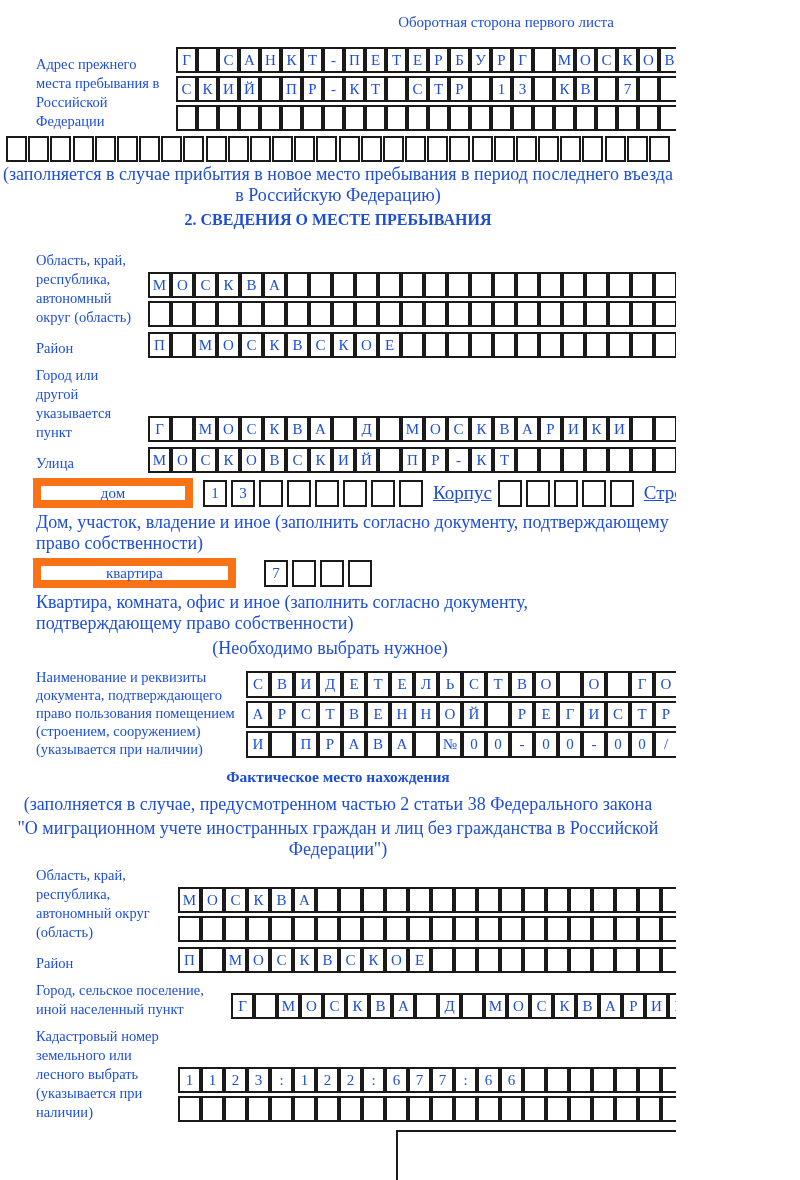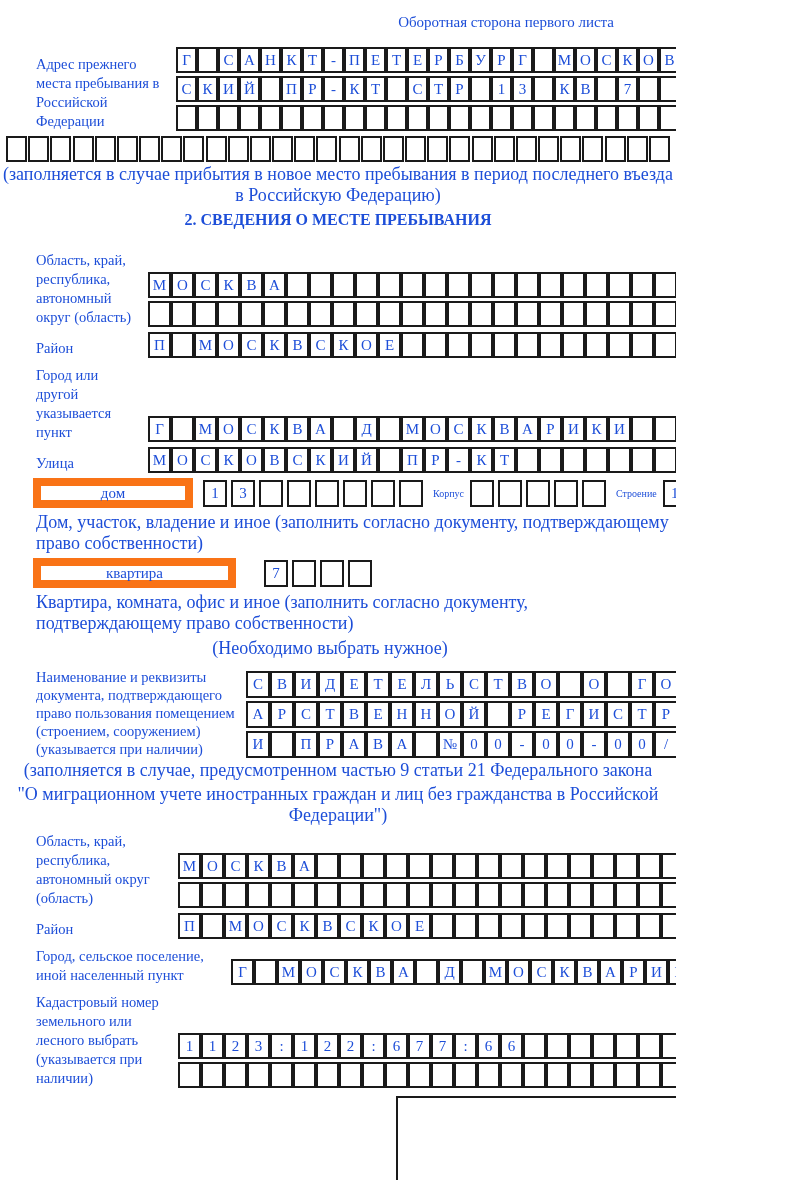--- a/index.html
+++ b/index.html
@@ -77,21 +77,21 @@
     height:30px;
     display:flex;align-items:center;justify-content:center;
     font-size:15px;
     box-sizing:border-box;
     flex:none;
   }
   .dom{width:160px;margin-right:10px;}
   .kv{width:203px;margin-right:28px;}
   .cells-fixed{display:flex;gap:4px;flex:none;}
   .cells-fixed .cell{width:24px;height:27px;}
-  .inline-lbl{font-size:10px;margin:0 6px 0 10px;flex:none;}
+  .inline-lbl{font-size:19px;margin:0 6px 0 10px;flex:none;text-decoration:underline;}
   
   .stay-row{
     display:flex;align-items:center;
     margin:4px 0 3px 40px;
     font-size:15px;
   }
   .stay-lbl{margin-right:10px;}
   .checkbox{
     box-sizing:border-box;
     border:2px solid #1a1a1a;
@@ -506,21 +506,22 @@
           <span class="cell">0</span>
           <span class="cell">0</span>
           <span class="cell">/</span>
           <span class="cell">0</span>
           <span class="cell">0</span>
           <span class="cell">0</span>
         </div>
     </div>
   </div>
 
-  <div class="note center">(заполняется в случае, предусмотренном частью 9 статьи 21 Федерального закона</div>
+  <div class="sec-title2">Фактическое место нахождения</div>
+  <div class="note center">(заполняется в случае, предусмотренном частью 2 статьи 38 Федерального закона</div>
   <div class="note center">"О миграционном учете иностранных граждан и лиц без гражданства в Российской Федерации")</div>
 
   <div class="frow">
     <div class="lbl w142">Область, край, республика, автономный округ (область)</div>
     <div class="rows">
       <div class="boxrow cb">
           <span class="cell">М</span>
           <span class="cell">О</span>
           <span class="cell">С</span>
           <span class="cell">К</span>

